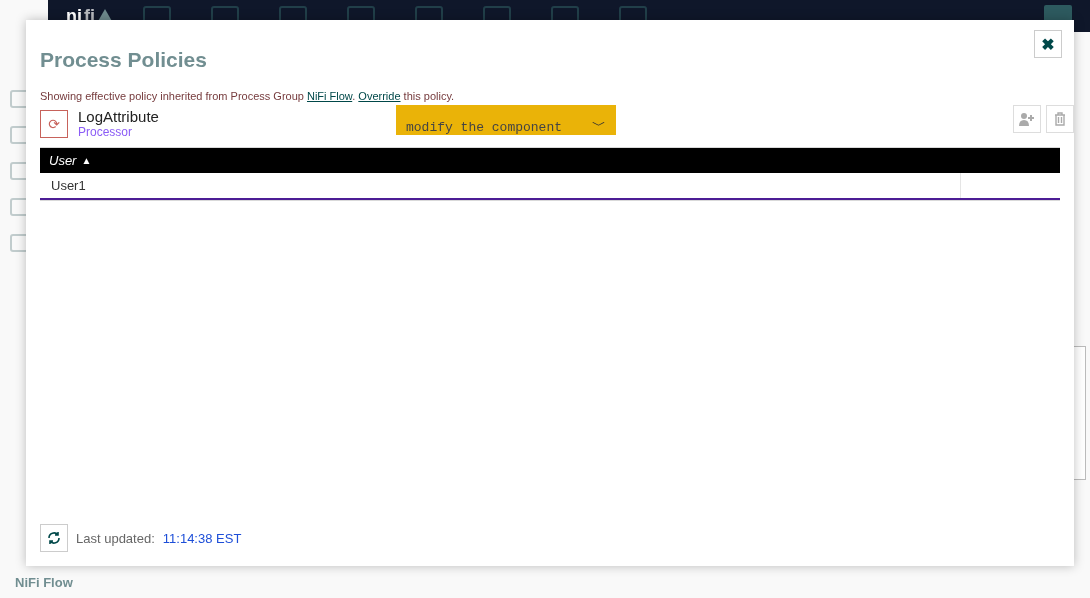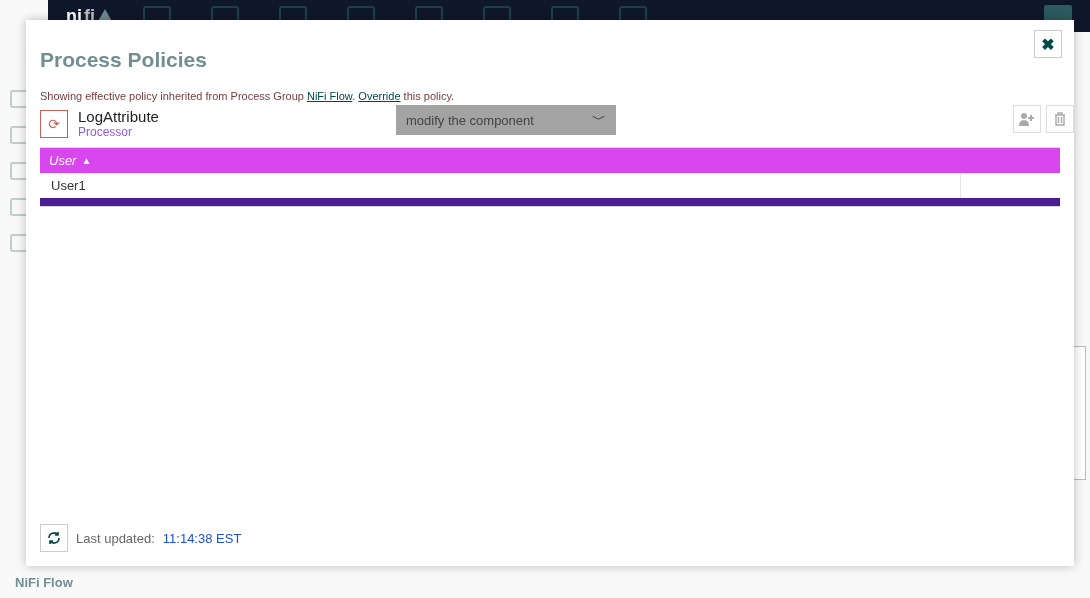--- a/index.html
+++ b/index.html
@@ -105,27 +105,28 @@
       color:#c7625b; font-size:14px;
     }
     .comp-text { display:flex; flex-direction:column; line-height:1.15;}
     .comp-name { font-size: 15px; color:#222;}
     .comp-type { font-size: 12px; color:#8b5cf6;}
 
     .policy-select {
       position: absolute;
       left: 370px; top: -2px;
       width: 220px; height: 30px;
-      background: #a3a3a3;
-      display:flex; align-items:center;
+      background: #eab308;
+      display:flex; align-items:flex-end;
       padding: 0 10px;
       font-size: 13px;
       color: #444;
       cursor:pointer;
       justify-content: space-between;
+      font-family: Liberation Mono, monospace;
     }
     .policy-select .chev { font-size: 14px; color:#333;}
 
     .comp-actions {
       position:absolute;
       right: 0; top: -2px;
       display:flex; gap:5px;
     }
     .sq-btn {
       width: 28px; height: 28px;
@@ -135,31 +136,31 @@
       cursor:pointer;
       background:#fff;
     }
 
     .table {
       margin: 6px 14px 0 14px;
       border: 1px solid #d9d9d9;
       border-left:none; border-right:none;
     }
     .thead {
-      background: #d946ef;
+      background: #000000;
       color:#fff;
       font-style: italic;
       font-size: 13px;
       padding: 5px 9px;
       display:flex; align-items:center; gap:5px;
     }
     .thead .sort { font-size:10px; font-style:normal;}
     .trow {
       display:flex;
-      border-bottom: 4px solid #4c1d95;
+      border-bottom: 1px solid #4c1d95;
       font-size: 13px;
       color:#333;
     }
     .trow:nth-child(odd){ background:#fff;}
     .trow:nth-child(even){ background:#f4f6f7;}
     .tcell-main { flex:1; padding:5px 11px;}
     .tcell-act { width: 100px; border-left:1px solid #e5e5e5;}
 
     .footer {
       margin-top:auto;

